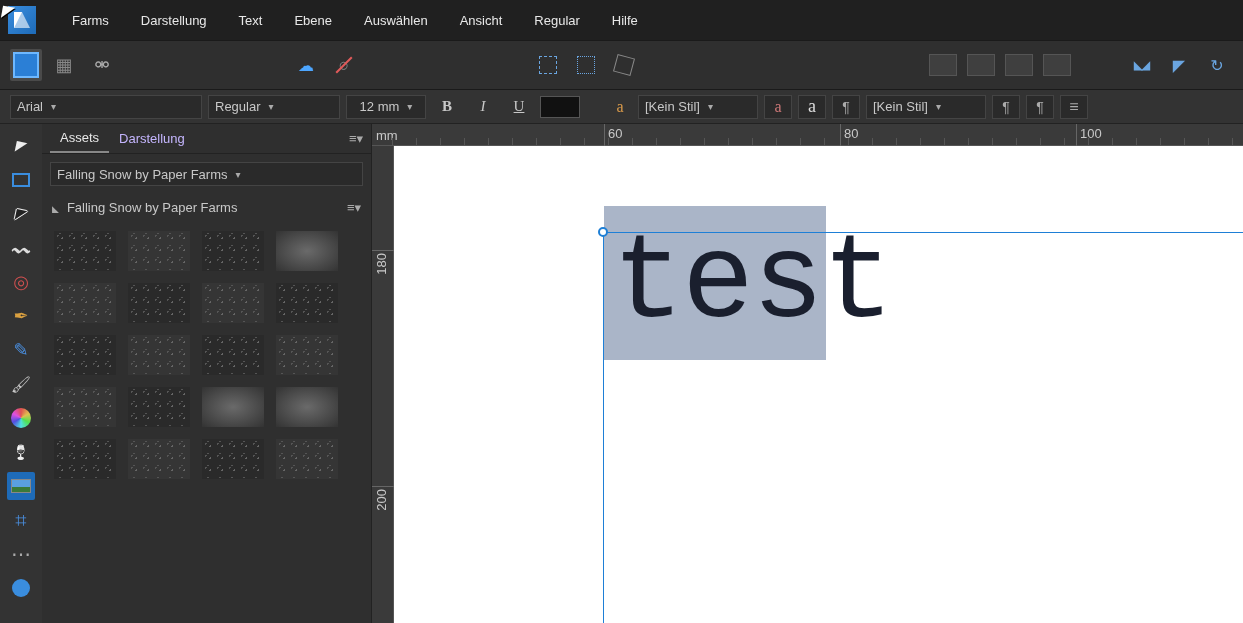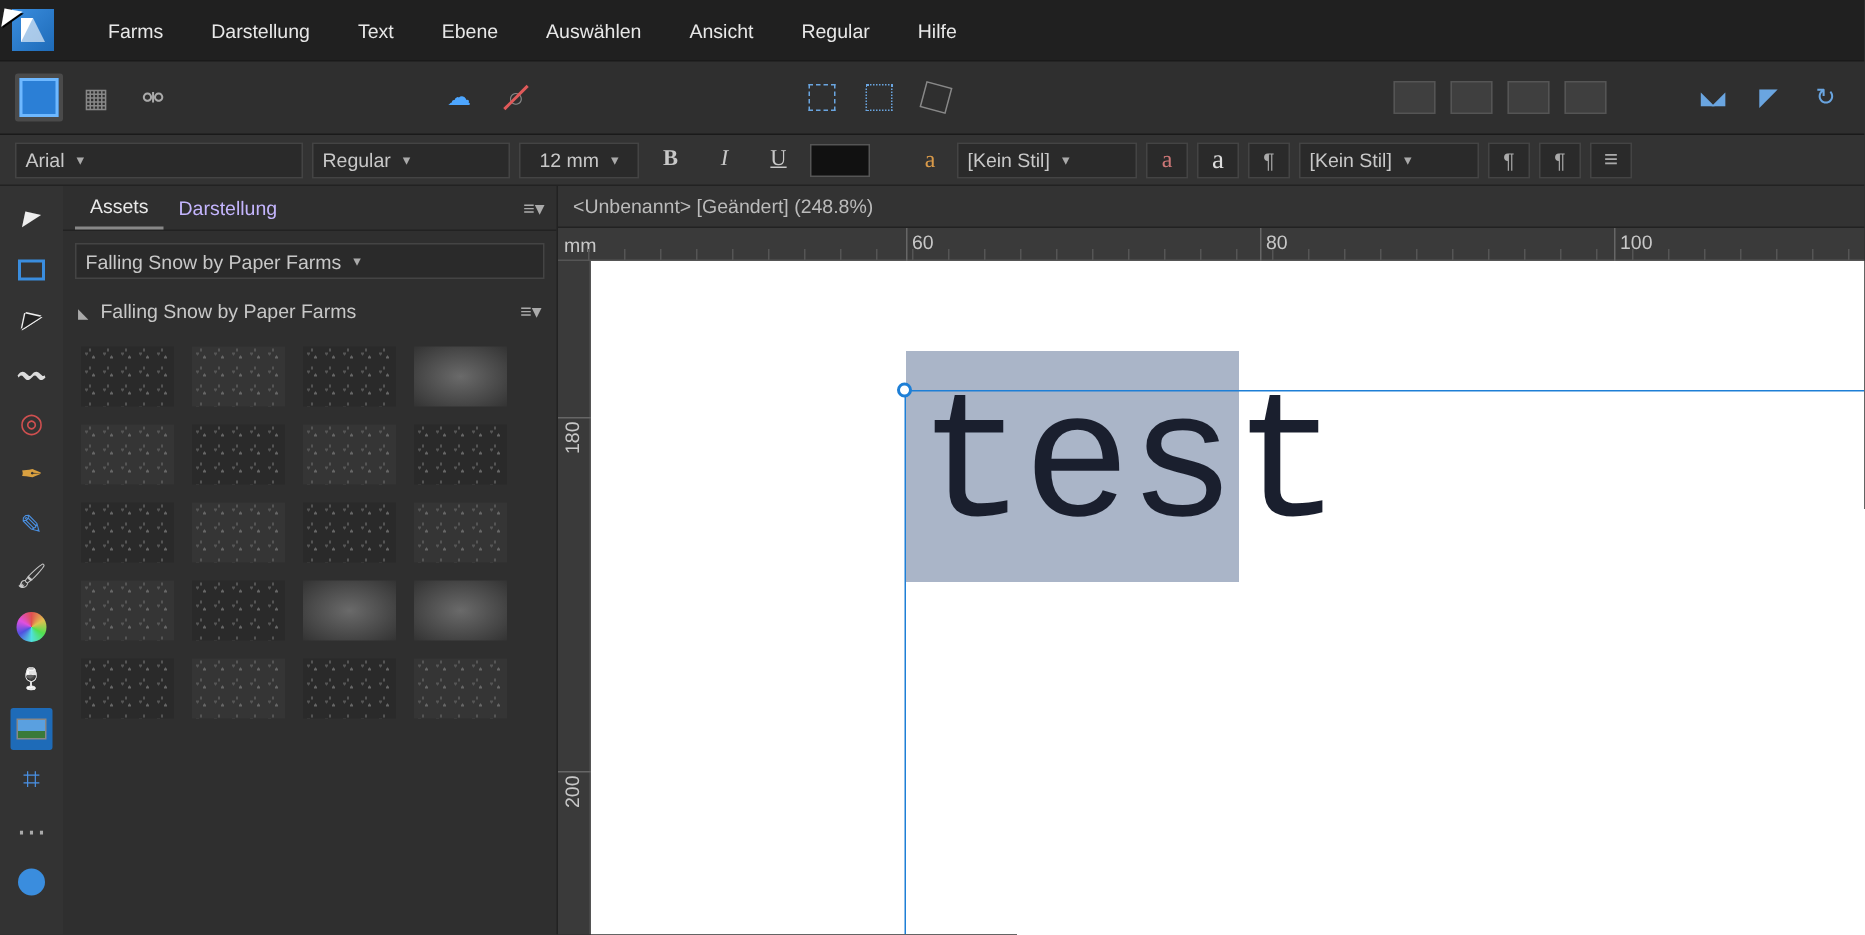--- a/index.html
+++ b/index.html
@@ -255,21 +255,20 @@
       <div class="thumb b3"></div>
       <div class="thumb b3"></div>
       <div class="thumb"></div>
       <div class="thumb b2"></div>
       <div class="thumb"></div>
       <div class="thumb b2"></div>
     </div>
   </div>
 
   <div class="docview">
-    <div class="doc-title">&lt;Unbenannt&gt; [Geändert] (248.8%)</div>
     <div class="ruler-h">
       <span class="unit">mm</span>
       <div class="tick" style="left:232px">
           <span>60</span>
         </div>
       <div class="tick" style="left:468px">
           <span>80</span>
         </div>
       <div class="tick" style="left:704px">
           <span>100</span>

